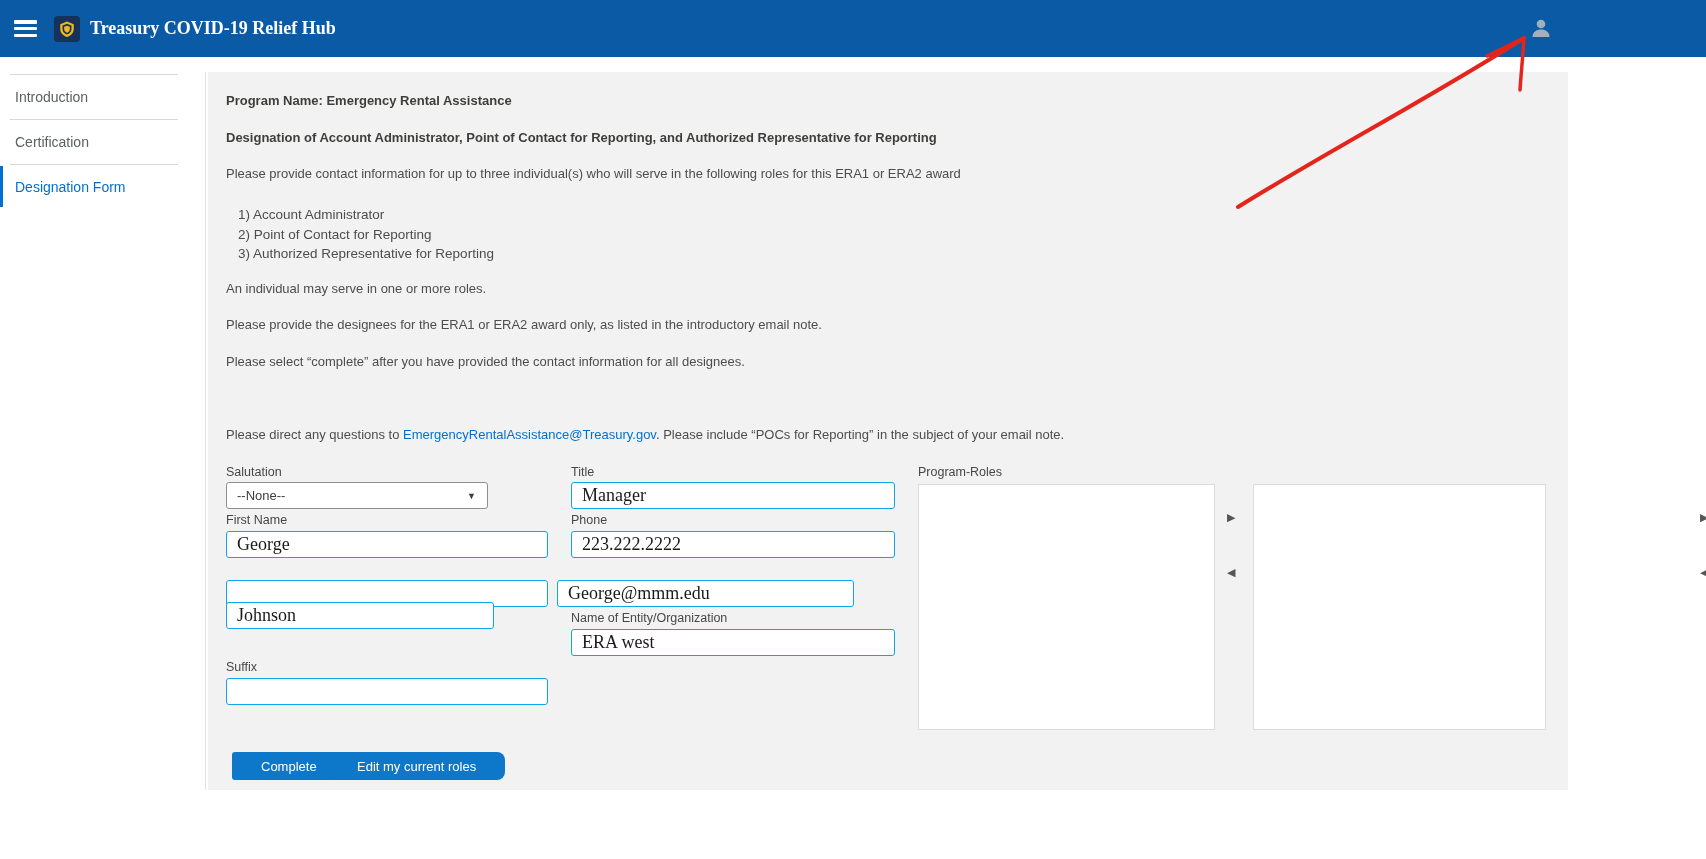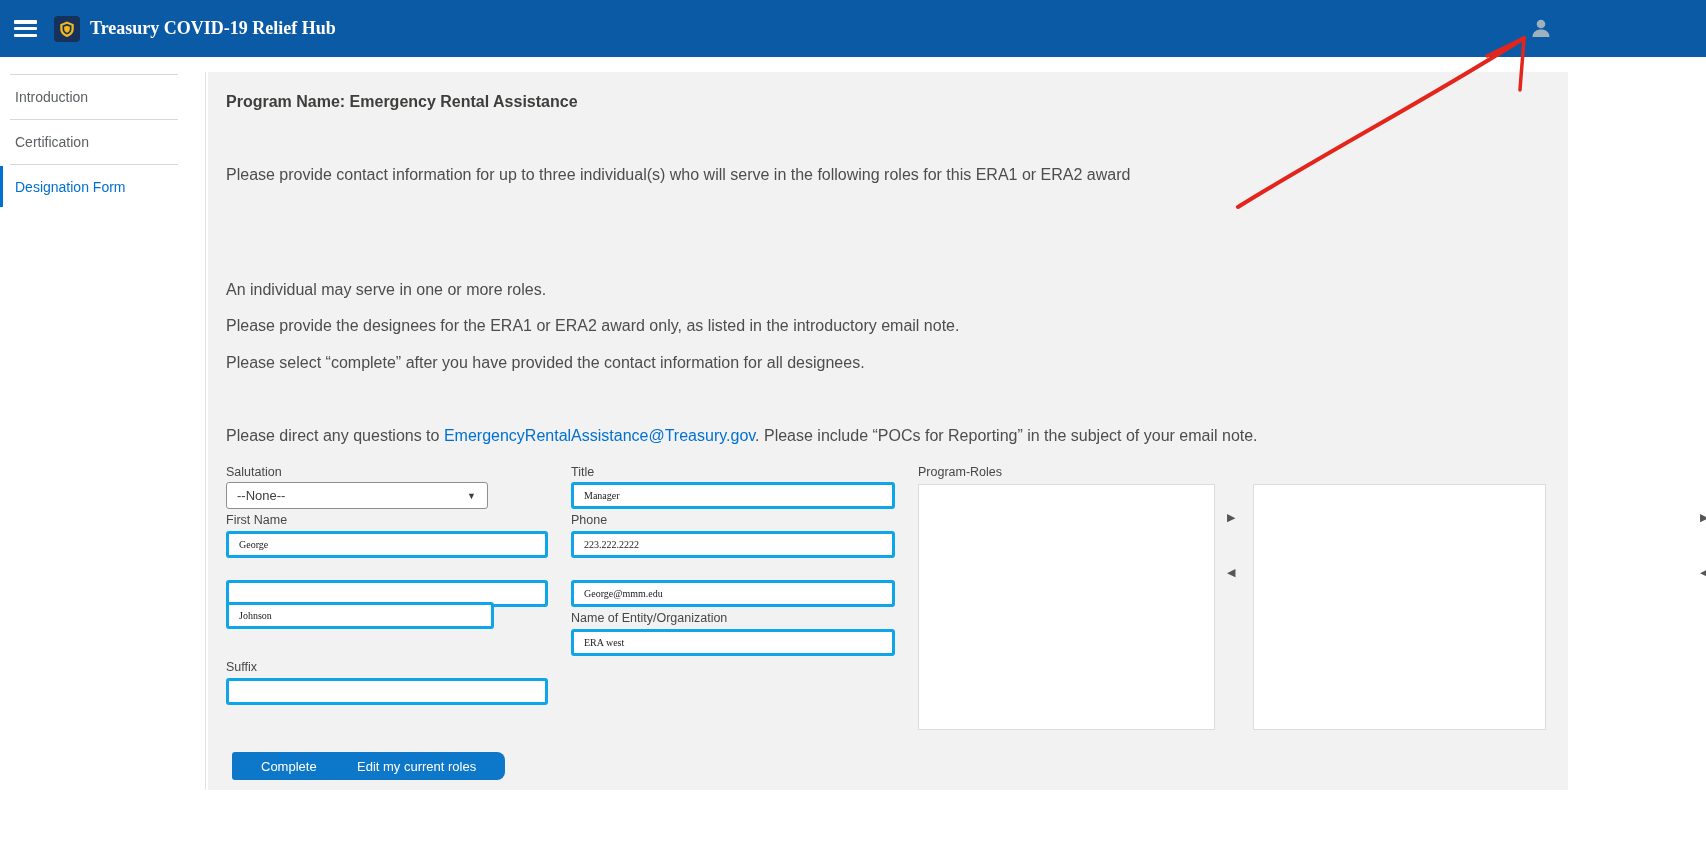--- a/index.html
+++ b/index.html
@@ -31,31 +31,31 @@
     position:relative; height:45px; display:flex; align-items:center;
     padding-left:15px; box-sizing:border-box; font-size:14px; color:#5b5f62; cursor:pointer;
   }
   .nav-sep { position:absolute; top:0; left:10px; width:168px; height:1px; background:#d8d8d8; }
   .nav-item.active { color:#0070d2; }
   .active-bar { position:absolute; left:0; top:2px; bottom:2px; width:3px; background:#0070d2; }
   .side-divider { position:absolute; left:205px; top:72px; width:1px; height:718px; background:#e3e3e3; }
 
   
   .panel { position:absolute; left:208px; top:72px; width:1360px; height:718px; background:#f2f2f2; }
-  .para { position:absolute; left:18px; font-size:16px; color:#4d4d4d; white-space:nowrap; }
+  .para { position:absolute; left:18px; font-size:13px; color:#4d4d4d; white-space:nowrap; }
   .bold { font-weight:700; color:#3e3e3c; }
   .roles { position:absolute; left:30px; top:133px; font-size:13.5px; color:#4d4d4d; line-height:19.5px; white-space:nowrap; }
   .email-link { color:#0070d2; text-decoration:none; cursor:pointer; }
 
   
   .flabel { position:absolute; font-size:12.5px; color:#474747; white-space:nowrap; }
   .tinput {
     position:absolute; height:27px; box-sizing:border-box; background:#fff;
-    border:3px solid #0ea5e9; border-radius:3px; padding:0 10px;
-    font-family:"Liberation Serif", serif; font-size:10px; color:#1a1a1a;
+    border:1px solid #0ea5e9; border-radius:3px; padding:0 10px;
+    font-family:"Liberation Serif", serif; font-size:18px; color:#1a1a1a;
   }
   .selectbox {
     position:absolute; height:27px; box-sizing:border-box; background:#fff;
     border:1px solid #8f8f8f; border-radius:3px; display:flex; align-items:center;
     padding:0 10px; font-size:13px; color:#3e3e3c; cursor:pointer;
   }
   .chev { position:absolute; right:11px; top:8px; font-size:9px; color:#3e3e3c; }
   .listbox { position:absolute; background:#ffffff; border:1px solid #dcdcdc; box-sizing:border-box; }
   .pl-arrow { position:absolute; font-size:11px; color:#555; cursor:pointer; line-height:11px; }
 
@@ -106,22 +106,28 @@
     <div class="nav-sep"></div>
     <div class="active-bar"></div>
     <span>Designation Form</span>
   </div>
 </div>
 <div class="side-divider"></div>
 
 <div class="panel">
 
   <div class="para bold" style="top:21px;">Program Name: Emergency Rental Assistance</div>
+  <div class="para bold" style="top:58px;">Designation of Account Administrator, Point of Contact for Reporting, and Authorized Representative for Reporting</div>
   <div class="para" style="top:94px;">Please provide contact information for up to three individual(s) who will serve in the following roles for this ERA1 or ERA2 award</div>
 
+  <div class="roles">
+    <div>1) Account Administrator</div>
+    <div>2) Point of Contact for Reporting</div>
+    <div>3) Authorized Representative for Reporting</div>
+  </div>
 
   <div class="para" style="top:209px;">An individual may serve in one or more roles.</div>
   <div class="para" style="top:245px;">Please provide the designees for the ERA1 or ERA2 award only, as listed in the introductory email note.</div>
   <div class="para" style="top:282px;">Please select “complete” after you have provided the contact information for all designees.</div>
 
   <div class="para" style="top:355px;">
     <span>Please direct any questions to </span><a class="email-link">EmergencyRentalAssistance@Treasury.gov</a><span>. Please include “POCs for Reporting” in the subject of your email note.</span>
   </div>
 
   <div class="flabel" style="left:18px; top:393px;">Salutation</div>
@@ -142,21 +148,21 @@
   <div class="flabel" style="left:18px; top:588px;">Suffix</div>
   <input class="tinput" style="left: 18px; top: 606px; width: 322px;" value="">
 
   <div class="flabel" style="left:363px; top:393px;">Title</div>
   <input class="tinput" style="left: 363px; top: 410px; width: 324px;" value="Manager">
 
   <div class="flabel" style="left:363px; top:441px;">Phone</div>
   <input class="tinput" style="left: 363px; top: 459px; width: 324px;" value="223.222.2222">
 
   <div class="flabel" style="left:363px; top:490px;margin-top:24px;">Email</div>
-  <input class="tinput" style="left: 363px; top: 508px; width: 324px;" value="George@mmm.edu">
+  <input class="tinput" style="left: 349px; top: 508px; width: 297px;" value="George@mmm.edu">
 
   <div class="flabel" style="left:363px; top:539px;">Name of Entity/Organization</div>
   <input class="tinput" style="left: 363px; top: 557px; width: 324px;" value="ERA west">
 
   <div class="flabel" style="left:710px; top:393px;">Program-Roles</div>
   <div class="listbox" style="left:710px; top:412px; width:297px; height:246px;"></div>
   <div class="pl-arrow" style="left:1019px; top:440px;">▶</div>
   <div class="pl-arrow" style="left:1019px; top:495px;">◀</div>
   <div class="listbox" style="left:1045px; top:412px; width:293px; height:246px;"></div>
 

